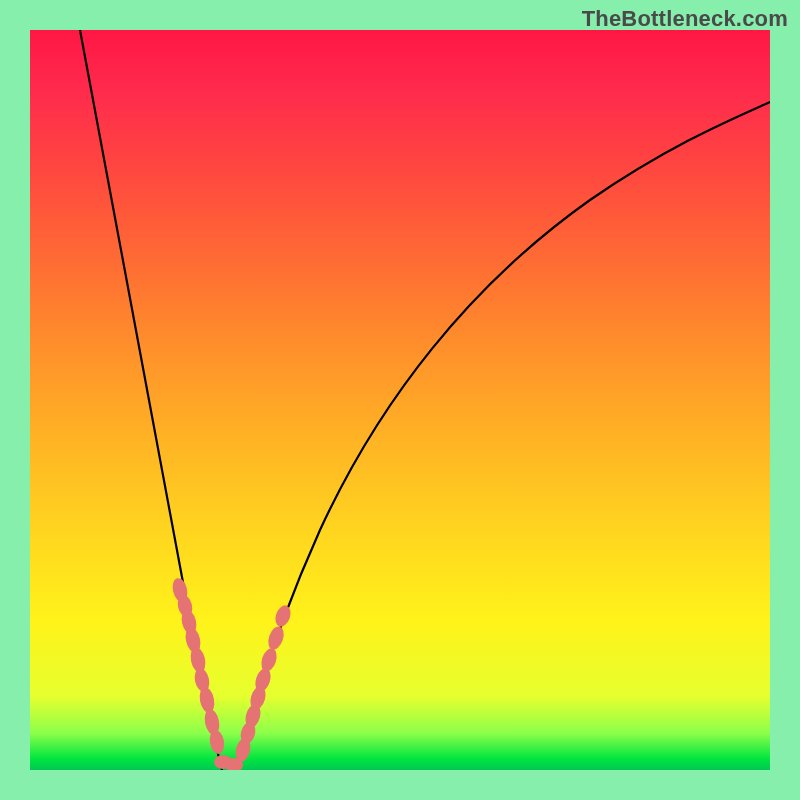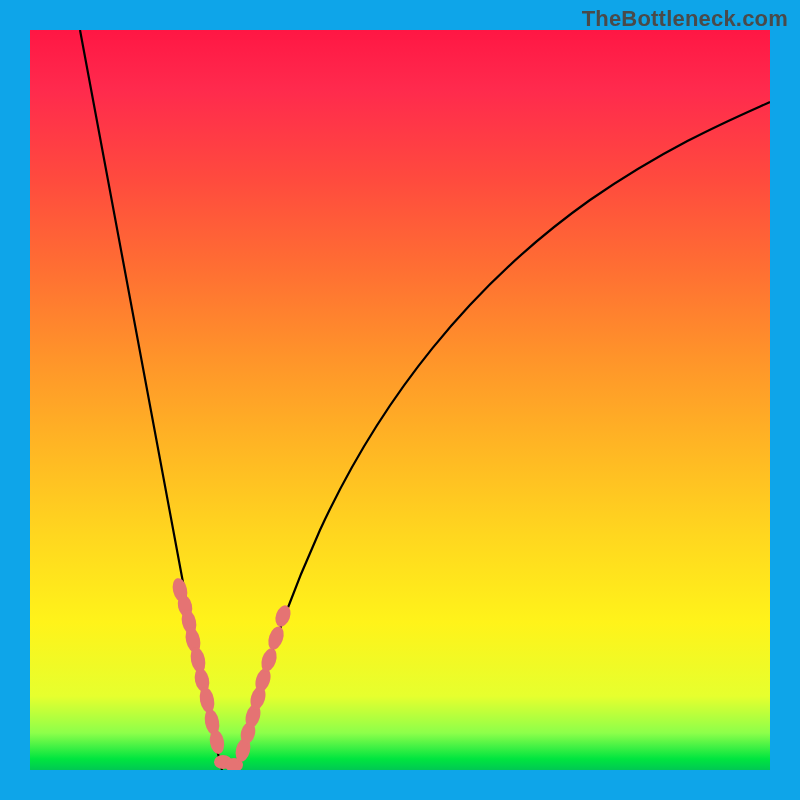--- a/index.html
+++ b/index.html
@@ -10,21 +10,21 @@
     overflow: hidden;
     background: #000;
     font-family: Arial, Helvetica, sans-serif;
   }
   .frame {
     position: absolute;
     left: 0;
     top: 0;
     width: 800px;
     height: 800px;
-    background: #0ea5e9;
+    background: #86efac;
   }
   .plot-area {
     position: absolute;
     left: 30px;
     top: 30px;
     width: 740px;
     height: 740px;
     
     background: linear-gradient(to bottom,
       #ff1744 0%,

